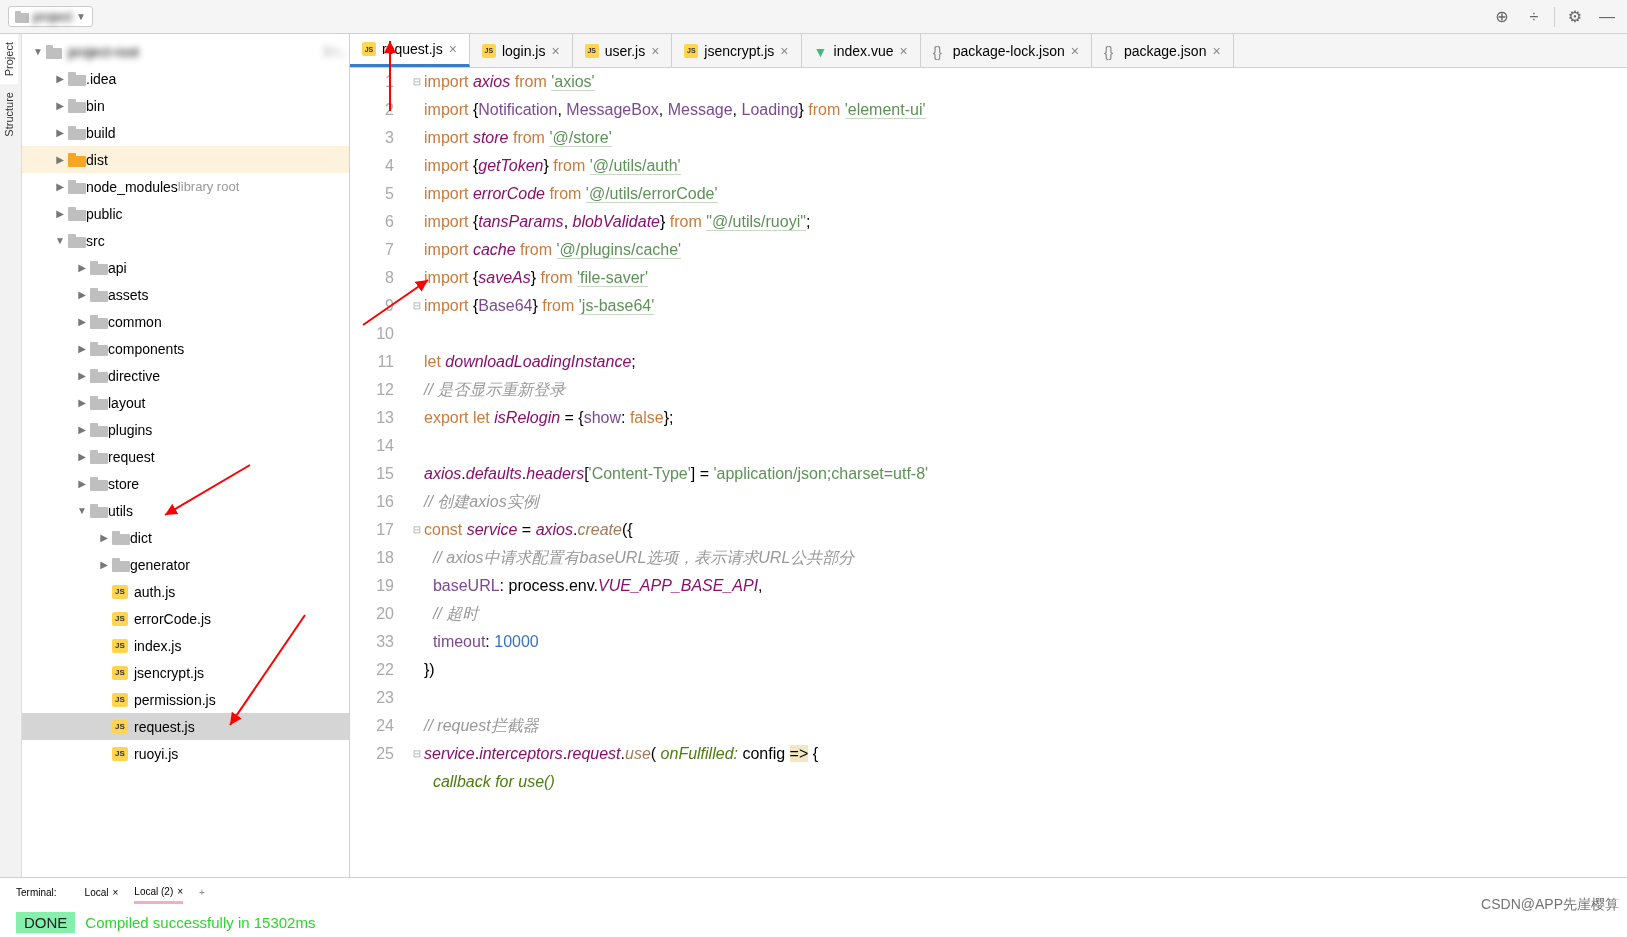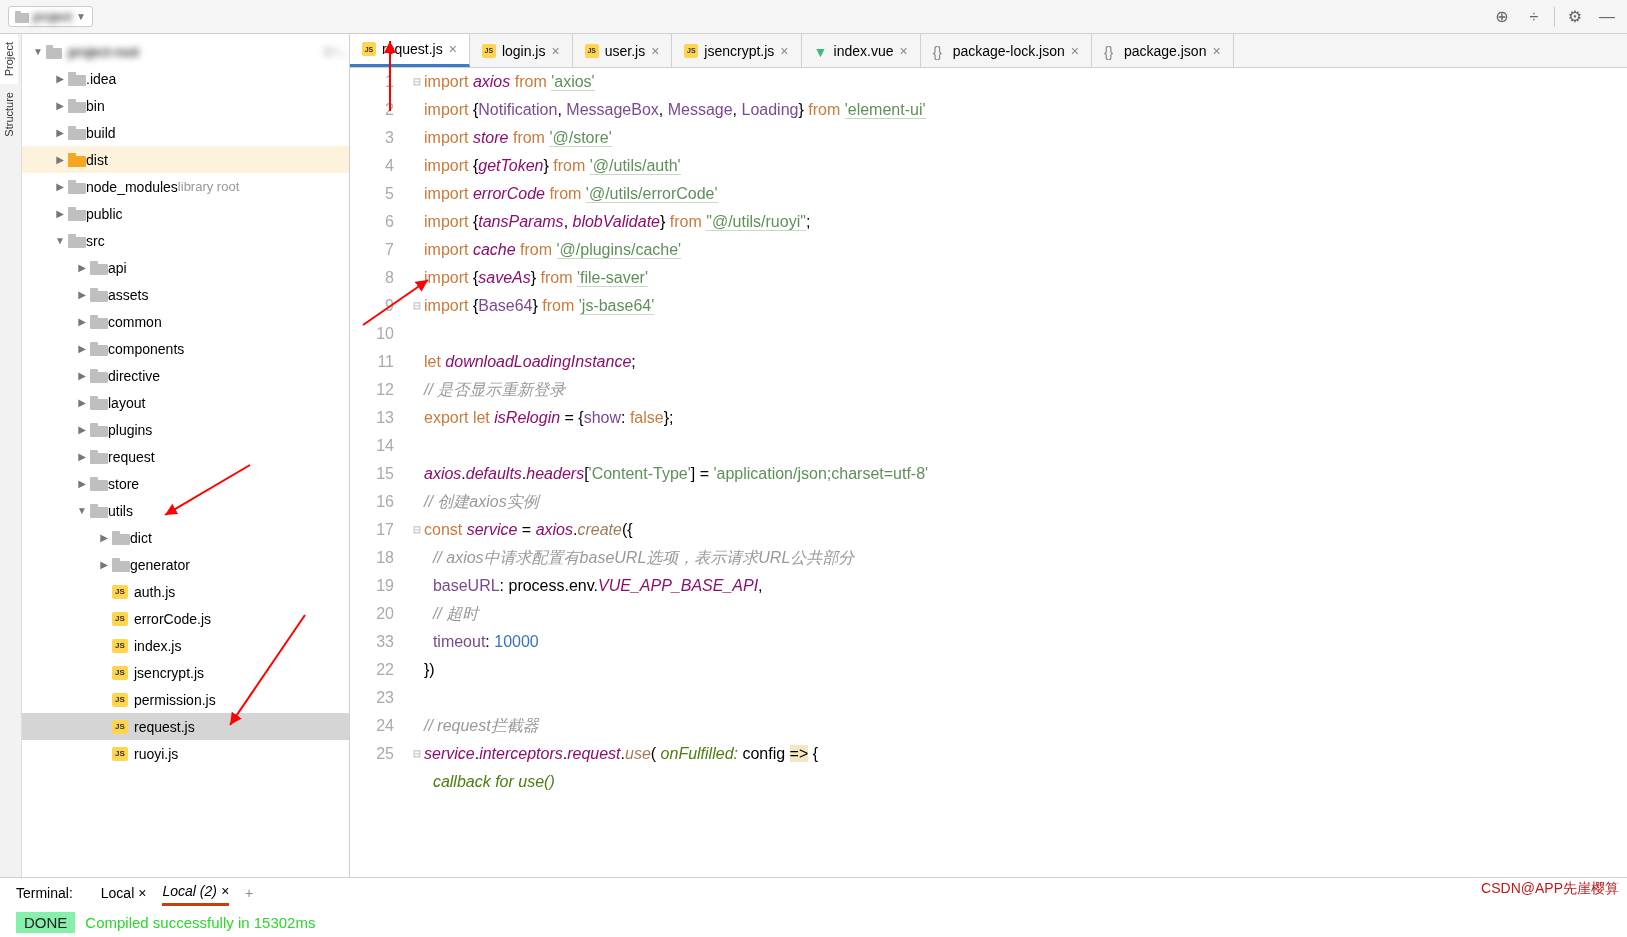--- a/index.html
+++ b/index.html
@@ -50,31 +50,31 @@
 .num { color: #3772c4; }
 .cls { color: #7a4a8f; }
 .fn { color: #a37b57; font-style: italic; }
 .ident { color: #8a0f6c; font-style: italic; }
 .cmt { color: #999; font-style: italic; }
 .param { color: #4d7c0f; font-style: italic; }
 .ul { border-bottom: 1px solid #c7d8c4; }
 .ulvar { }
 .hi { background: #f3e7c3; }
 
-.terminal-tabs { height: 30px; border-top: 1px solid #d0d0d0; display: flex; align-items: center; padding: 0 16px; gap: 16px; font-size: 14px; background: #fff; }
+.terminal-tabs { height: 30px; border-top: 1px solid #d0d0d0; display: flex; align-items: center; padding: 0 16px; gap: 16px; font-size: 10px; background: #fff; }
 .terminal-tabs .title { font-weight: normal; margin-right: 12px; }
 .terminal-tabs .ttab { display: flex; align-items: center; gap: 4px; cursor: pointer; padding: 4px 0; }
-.terminal-tabs .ttab.active { border-bottom: 3px solid #c2410c; font-style: italic; }
+.terminal-tabs .ttab.active { border-bottom: 3px solid #f9a8d4; }
 .terminal-tabs .plus { color: #888; cursor: pointer; }
 
 .terminal { height: 30px; display: flex; align-items: center; font-family: "Consolas", monospace; font-size: 15px; padding: 0 16px; }
 .done { background: #86efac; color: #222; padding: 2px 8px; margin-right: 10px; }
 .compiled { color: #2bd52b; }
 
-.watermark { position: absolute; right: 8px; bottom: 39px; color: #b91c1c; font-size: 14px; }
+.watermark { position: absolute; right: 8px; bottom: 23px; color: #737373; font-size: 14px; }
 
 svg.arrow { position: absolute; pointer-events: none; }
 
 .folder-svg { fill: #bfbfbf; }
 .folder-svg.orange { fill: #f5a623; }
 </style>
 </head>
 <body>
 
 <div class="toolbar">

